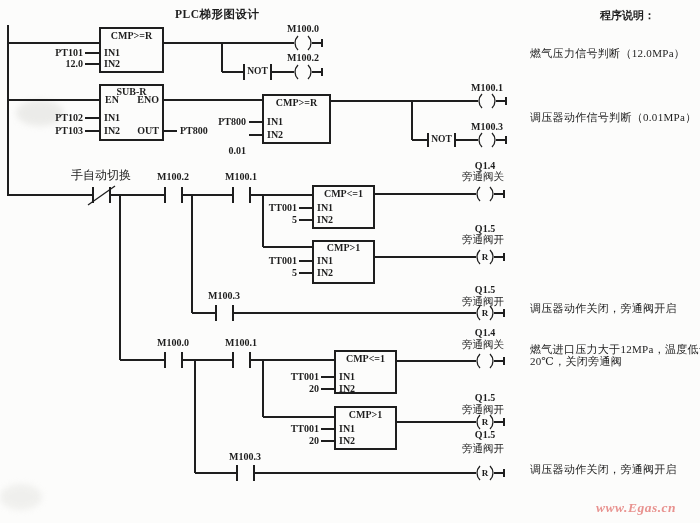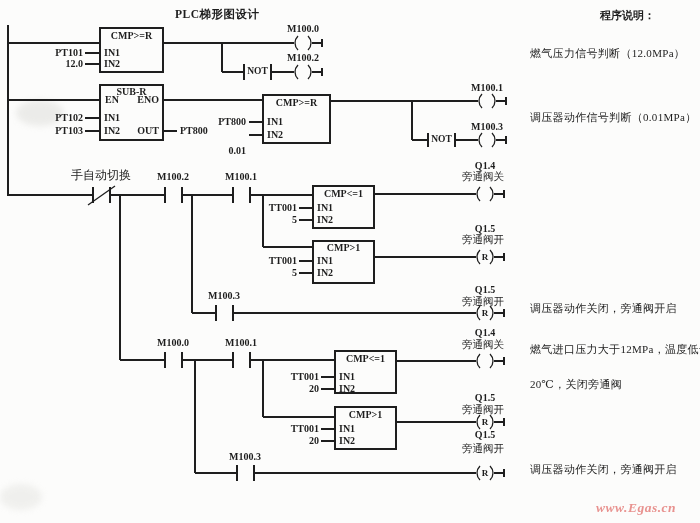--- a/index.html
+++ b/index.html
@@ -162,18 +162,18 @@
   <span class="t c" style="left:478px;top:417px;width:14px;font-size:9px;">R</span>
   <span class="t c" style="left:220px;top:451px;width:50px;">M100.3</span>
   <span class="t c" style="left:460px;top:429px;width:50px;">Q1.5</span>
   <span class="t c cn" style="left:452px;top:443px;width:62px;">旁通阀开</span>
   <span class="t c" style="left:478px;top:468px;width:14px;font-size:9px;">R</span>
 
   <span class="cmt" style="left:530px;top:47px;">燃气压力信号判断（12.0MPa）</span>
   <span class="cmt" style="left:530px;top:111px;">调压器动作信号判断（0.01MPa）</span>
   <span class="cmt" style="left:530px;top:302px;">调压器动作关闭，旁通阀开启</span>
   <span class="cmt" style="left:530px;top:343px;">燃气进口压力大于12MPa，温度低于</span>
-  <span class="cmt" style="left:530px;top:378px;">20℃，关闭旁通阀</span>
+  <span class="cmt" style="left:530px;top:355px;">20℃，关闭旁通阀</span>
   <span class="cmt" style="left:530px;top:463px;">调压器动作关闭，旁通阀开启</span>
 
   <span class="watermark" style="left:596px;top:500px;color:#e8928f;">www.Egas.cn</span>
 
 </div>
 
 </body></html>

